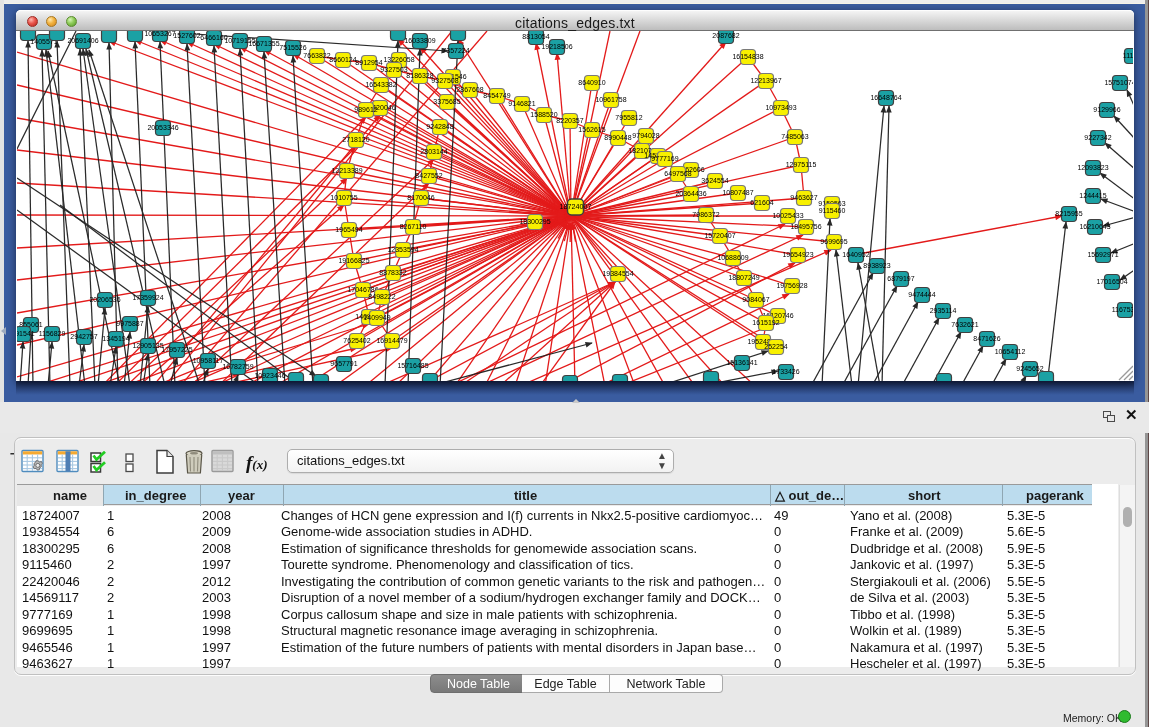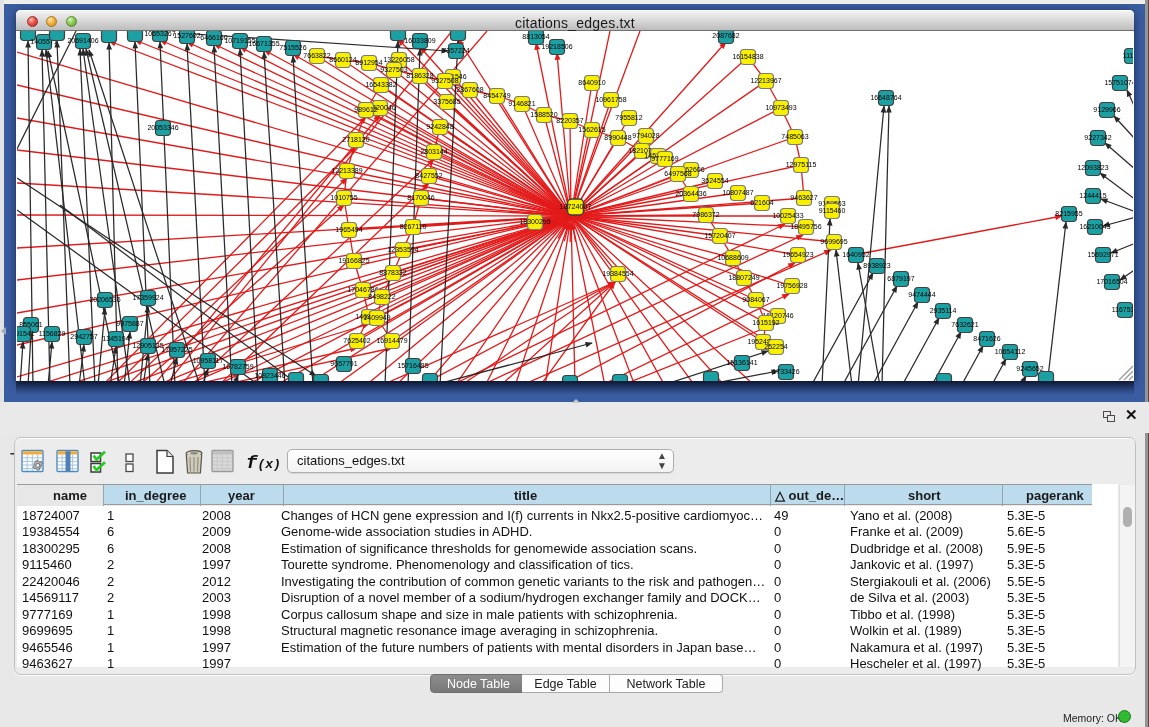--- a/index.html
+++ b/index.html
@@ -683,21 +683,21 @@
     <rect x="1" y="1.5" width="21" height="21" rx="1" fill="#d9d9d9" stroke="#9a9a9a" stroke-width="1.4"></rect>
     <rect x="1.8" y="2.3" width="19.4" height="3.2" fill="#bfbfbf"></rect>
     <line x1="6.2" y1="5.5" x2="6.2" y2="22" stroke="#c9c9c9" stroke-width="1.1"></line>
     <line x1="11.4" y1="5.5" x2="11.4" y2="22" stroke="#c9c9c9" stroke-width="1.1"></line>
     <line x1="16.6" y1="5.5" x2="16.6" y2="22" stroke="#c9c9c9" stroke-width="1.1"></line>
     <line x1="2" y1="8.8" x2="21" y2="8.8" stroke="#c9c9c9" stroke-width="1.1"></line>
     <line x1="2" y1="12.4" x2="21" y2="12.4" stroke="#c9c9c9" stroke-width="1.1"></line>
     <line x1="2" y1="16" x2="21" y2="16" stroke="#c9c9c9" stroke-width="1.1"></line>
     <line x1="2" y1="19.6" x2="21" y2="19.6" stroke="#c9c9c9" stroke-width="1.1"></line>
   </svg>
-<div style="position:absolute;left:246px;top:452px;font-family:Liberation Mono, monospace;font-style:italic;font-weight:bold;font-size:17px;color:#111"><span style="font-size:19px">f</span><span style="font-size:13px">(x)</span></div>
+<div style="position:absolute;left:246px;top:452px;font-family:Liberation Serif, serif;font-style:italic;font-weight:bold;font-size:17px;color:#111"><span style="font-size:19px">f</span><span style="font-size:13px">(x)</span></div>
 <div id="combo">citations_edges.txt<span class="arr">▲<br>▼</span></div>
 <div id="thead">
   <span style="left:36px">name</span>
   <span style="left:108px">in_degree</span>
   <span style="left:211px">year</span>
   <span style="left:497px">title</span>
   <span style="left:758px">△ out_de…</span>
   <span style="left:891px">short</span>
   <span style="left:1009px">pagerank</span>
   <div style="position:absolute;left:0;top:0;width:86px;height:21px;background:#e7e7e7"></div>

